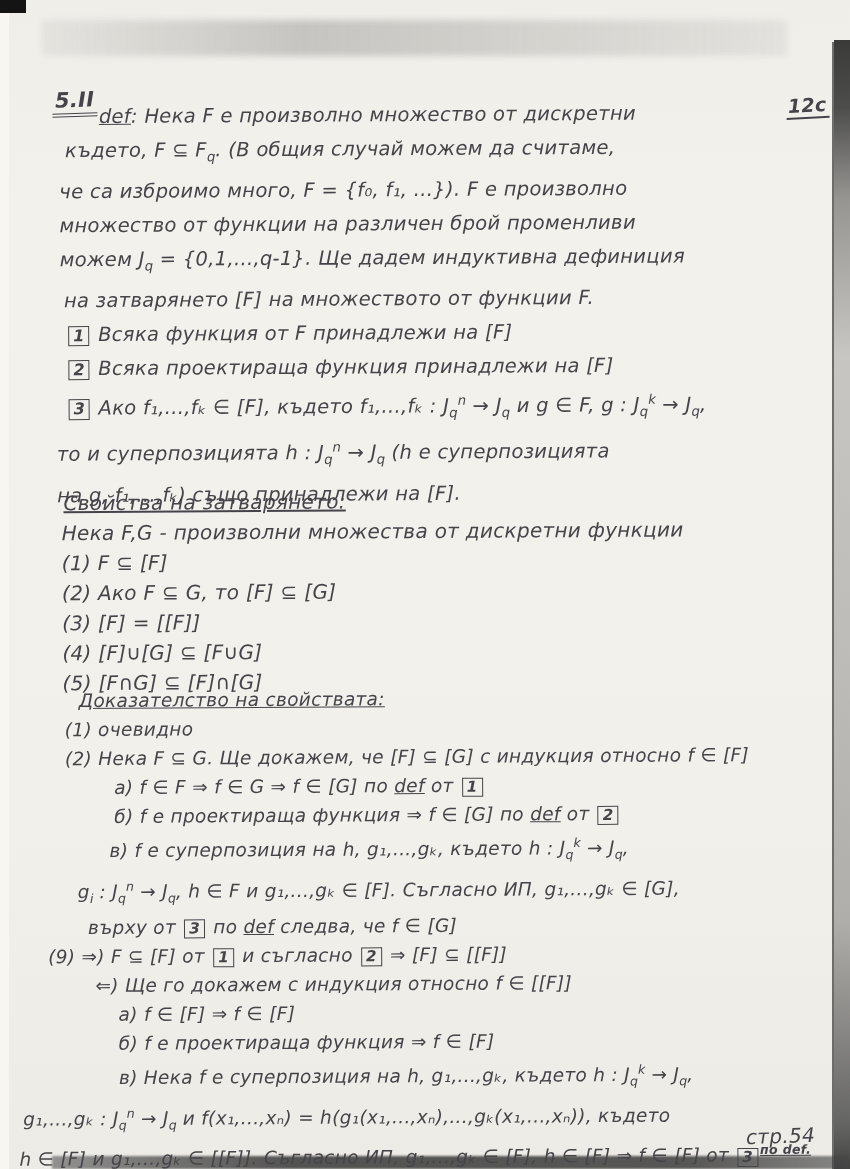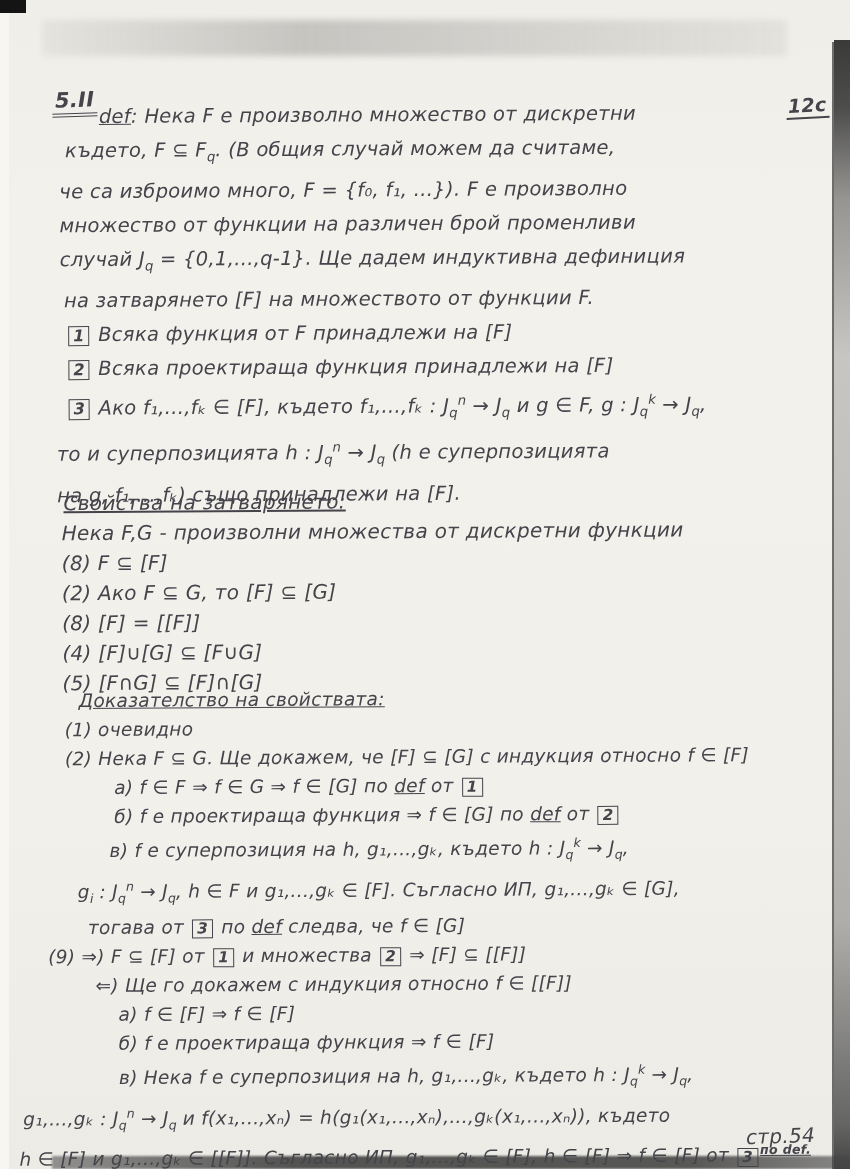--- a/index.html
+++ b/index.html
@@ -69,47 +69,47 @@
   <div class="bottom-band"></div>
 
   <div class="corner-label ink">5.II</div>
   <div class="page-ref ink">12с</div>
 
   <div id="block-def" class="block ink">
       <div class="line" style="margin-left: 100px;"><span class="sg-u">def</span><span class="sg-n">: Нека F е произволно множество от дискретни</span></div>
       <div class="line" style="margin-left: 66px;"><span class="sg-n">където, F ⊆ F</span><span class="sg-sub">q</span><span class="sg-n">. (В общия случай можем да считаме,</span></div>
       <div class="line" style="margin-left: 60px;"><span class="sg-n">че са изброимо много, F = {f₀, f₁, ...}). F е произволно</span></div>
       <div class="line" style="margin-left: 60px;"><span class="sg-n">множество от функции на различен брой променливи</span></div>
-      <div class="line" style="margin-left: 60px;"><span class="sg-n">случай J</span><span class="sg-sub">q</span><span class="sg-n"> = {0,1,...,q-1}. Ще дадем индуктивна дефиниция</span></div>
+      <div class="line" style="margin-left: 60px;"><span class="sg-n">можем J</span><span class="sg-sub">q</span><span class="sg-n"> = {0,1,...,q-1}. Ще дадем индуктивна дефиниция</span></div>
       <div class="line" style="margin-left: 64px;"><span class="sg-n">на затварянето [F] на множеството от функции F.</span></div>
       <div class="line" style="margin-left: 66px;"><span class="sg-box">1</span><span class="sg-n"> Всяка функция от F принадлежи на [F]</span></div>
       <div class="line" style="margin-left: 66px;"><span class="sg-box">2</span><span class="sg-n"> Всяка проектираща функция принадлежи на [F]</span></div>
       <div class="line" style="margin-left: 66px;"><span class="sg-box">3</span><span class="sg-n"> Ако f₁,...,fₖ ∈ [F], където f₁,...,fₖ : J</span><span class="sg-sub">q</span><span class="sg-sup">n</span><span class="sg-n"> → J</span><span class="sg-sub">q</span><span class="sg-n"> и g ∈ F, g : J</span><span class="sg-sub">q</span><span class="sg-sup">k</span><span class="sg-n"> → J</span><span class="sg-sub">q</span><span class="sg-n">,</span></div>
       <div class="line" style="margin-left: 56px;"><span class="sg-n">то и суперпозицията h : J</span><span class="sg-sub">q</span><span class="sg-sup">n</span><span class="sg-n"> → J</span><span class="sg-sub">q</span><span class="sg-n"> (h е суперпозицията</span></div>
       <div class="line" style="margin-left: 56px;"><span class="sg-n">на g, f₁,...,fₖ) също принадлежи на [F].</span></div>
     </div>
   <div id="block-props" class="block ink">
       <div class="line" style="margin-left: 64px;"><span class="sg-u">Свойства на затварянето:</span></div>
       <div class="line" style="margin-left: 62px;"><span class="sg-n">Нека F,G - произволни множества от дискретни функции</span></div>
-      <div class="line" style="margin-left: 62px;"><span class="sg-n">(8) F ⊆ [F]</span></div>
+      <div class="line" style="margin-left: 62px;"><span class="sg-n">(1) F ⊆ [F]</span></div>
       <div class="line" style="margin-left: 62px;"><span class="sg-n">(2) Ако F ⊆ G, то [F] ⊆ [G]</span></div>
-      <div class="line" style="margin-left: 62px;"><span class="sg-n">(8) [F] = [[F]]</span></div>
+      <div class="line" style="margin-left: 62px;"><span class="sg-n">(3) [F] = [[F]]</span></div>
       <div class="line" style="margin-left: 62px;"><span class="sg-n">(4) [F]∪[G] ⊆ [F∪G]</span></div>
       <div class="line" style="margin-left: 62px;"><span class="sg-n">(5) [F∩G] ⊆ [F]∩[G]</span></div>
     </div>
   <div id="block-proof" class="block ink">
       <div class="line" style="margin-left: 80px;"><span class="sg-u">Доказателство на свойствата:</span></div>
       <div class="line" style="margin-left: 66px;"><span class="sg-n">(1) очевидно</span></div>
       <div class="line" style="margin-left: 66px;"><span class="sg-n">(2) Нека F ⊆ G. Ще докажем, че [F] ⊆ [G] с индукция относно f ∈ [F]</span></div>
       <div class="line" style="margin-left: 115px;"><span class="sg-n">а) f ∈ F ⇒ f ∈ G ⇒ f ∈ [G] по </span><span class="sg-u">def</span><span class="sg-n"> от </span><span class="sg-box">1</span></div>
       <div class="line" style="margin-left: 115px;"><span class="sg-n">б) f е проектираща функция ⇒ f ∈ [G] по </span><span class="sg-u">def</span><span class="sg-n"> от </span><span class="sg-box">2</span></div>
       <div class="line" style="margin-left: 110px;"><span class="sg-n">в) f е суперпозиция на h, g₁,...,gₖ, където h : J</span><span class="sg-sub">q</span><span class="sg-sup">k</span><span class="sg-n"> → J</span><span class="sg-sub">q</span><span class="sg-n">,</span></div>
       <div class="line" style="margin-left: 78px;"><span class="sg-n">g</span><span class="sg-sub">i</span><span class="sg-n"> : J</span><span class="sg-sub">q</span><span class="sg-sup">n</span><span class="sg-n"> → J</span><span class="sg-sub">q</span><span class="sg-n">, h ∈ F и g₁,...,gₖ ∈ [F]. Съгласно ИП, g₁,...,gₖ ∈ [G],</span></div>
-      <div class="line" style="margin-left: 88px;"><span class="sg-n">тогава от </span><span class="sg-box">3</span><span class="sg-n"> по </span><span class="sg-u">def</span><span class="sg-n"> следва, че f ∈ [G]</span></div>
-      <div class="line" style="margin-left: 48px;"><span class="sg-n">(9) ⇒) F ⊆ [F] от </span><span class="sg-box">1</span><span class="sg-n"> и множества </span><span class="sg-box">2</span><span class="sg-n"> ⇒ [F] ⊆ [[F]]</span></div>
+      <div class="line" style="margin-left: 88px;"><span class="sg-n">върху от </span><span class="sg-box">3</span><span class="sg-n"> по </span><span class="sg-u">def</span><span class="sg-n"> следва, че f ∈ [G]</span></div>
+      <div class="line" style="margin-left: 48px;"><span class="sg-n">(9) ⇒) F ⊆ [F] от </span><span class="sg-box">1</span><span class="sg-n"> и съгласно </span><span class="sg-box">2</span><span class="sg-n"> ⇒ [F] ⊆ [[F]]</span></div>
       <div class="line" style="margin-left: 95px;"><span class="sg-n">⇐) Ще го докажем с индукция относно f ∈ [[F]]</span></div>
       <div class="line" style="margin-left: 118px;"><span class="sg-n">а) f ∈ [F] ⇒ f ∈ [F]</span></div>
       <div class="line" style="margin-left: 118px;"><span class="sg-n">б) f е проектираща функция ⇒ f ∈ [F]</span></div>
       <div class="line" style="margin-left: 118px;"><span class="sg-n">в) Нека f е суперпозиция на h, g₁,...,gₖ, където h : J</span><span class="sg-sub">q</span><span class="sg-sup">k</span><span class="sg-n"> → J</span><span class="sg-sub">q</span><span class="sg-n">,</span></div>
       <div class="line" style="margin-left: 22px;"><span class="sg-n">g₁,...,gₖ : J</span><span class="sg-sub">q</span><span class="sg-sup">n</span><span class="sg-n"> → J</span><span class="sg-sub">q</span><span class="sg-n"> и f(x₁,...,xₙ) = h(g₁(x₁,...,xₙ),...,gₖ(x₁,...,xₙ)), където</span></div>
       <div class="line" style="margin-left: 18px;"><span class="sg-n">h ∈ [F] и g₁,...,gₖ ∈ [[F]]. Съгласно ИП, g₁,...,gₖ ∈ [F], h ∈ [F] ⇒ f ∈ [F] от </span><span class="sg-box">3</span><span class="sg-supu">по def.</span></div>
     </div>
 
   <div class="page-footer ink">стр.54</div>
 </div>

